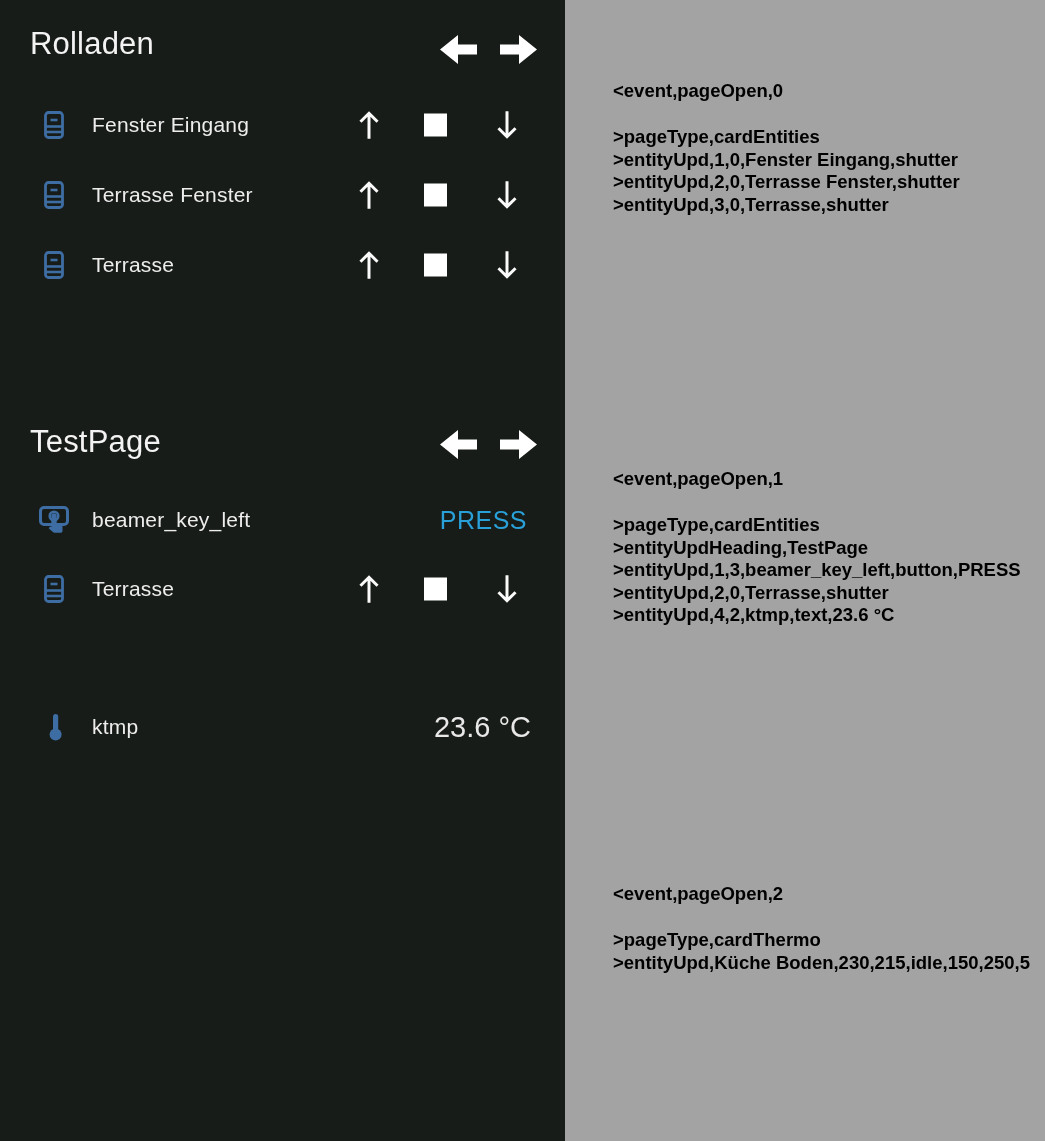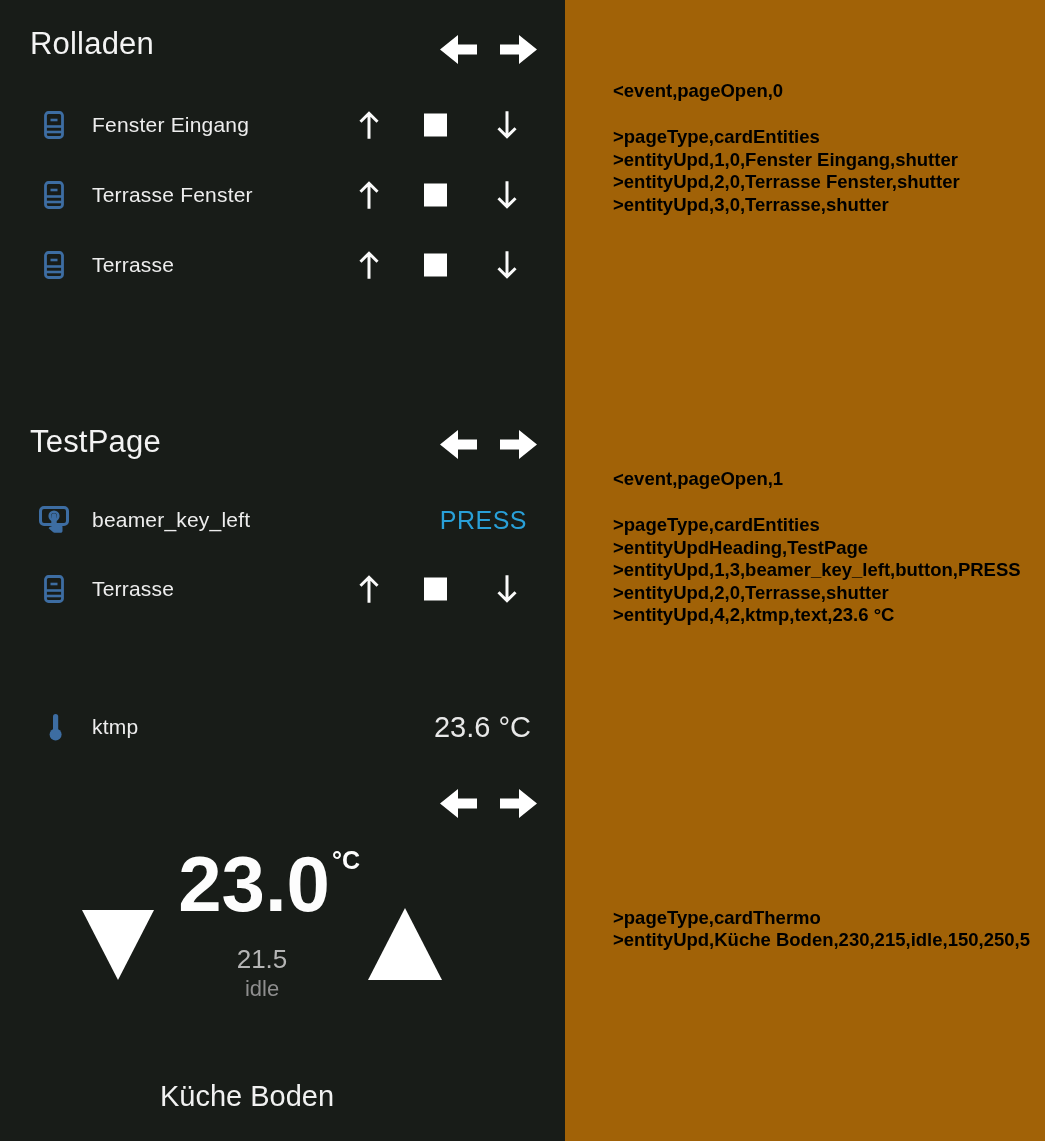--- a/index.html
+++ b/index.html
@@ -1,18 +1,18 @@
 <!DOCTYPE html>
 <html><head>
 <meta charset="utf-8">
 <style>
   * { margin:0; padding:0; box-sizing:border-box; }
   html,body { width:1045px; height:1141px; background:#ffffff;
               font-family:"Liberation Sans", sans-serif; overflow:hidden; }
-  .stage { position:relative; width:1045px; height:1141px; background:#a16207; }
+  .stage { position:relative; width:1045px; height:1141px; background:#a3a3a3; }
 
   
   .device-strip { position:absolute; left:0; top:0; width:565px; height:1141px; background:#181c18; }
   .panel { position:absolute; left:0; width:565px; }
   #panel-0 { top:0;   height:380px; }
   #panel-1 { top:380px; height:380px; }
   #panel-2 { top:760px; height:381px; }
 
   .panel-header { position:absolute; left:30px; font-size:31px; line-height:40px;
                   color:#f3f3f3; font-weight:400; letter-spacing:0.2px; }
@@ -237,41 +237,20 @@
         <span class="e-icon i-thermo">
             <svg width="13" height="28" viewBox="0 0 13 28">
               <use href="#ico-thermo"></use>
             </svg>
           </span>
         <span class="e-label">ktmp</span>
         <span class="e-value v-text">23.6 °C</span>
       </div>
     </section>
 
-    <section class="panel" id="panel-2">
-      <div class="nav" style="top:27px">
-        <span>
-            <svg width="37" height="33" viewBox="0 0 37 33">
-              <use href="#ico-nav-left"></use>
-            </svg>
-          </span>
-        <span>
-            <svg width="37" height="33" viewBox="0 0 37 33">
-              <use href="#ico-nav-right"></use>
-            </svg>
-          </span>
-      </div>
-      <div class="thermo-temp">23.0</div>
-      <div class="thermo-unit">°C</div>
-      <div class="tri-down"></div>
-      <div class="tri-up"></div>
-      <div class="thermo-target">21.5</div>
-      <div class="thermo-state">idle</div>
-      <div class="thermo-name">Küche Boden</div>
-    </section>
   </div>
 
   <aside>
 
     <div class="log-block" id="log-0">
       <div>&lt;event,pageOpen,0</div>
       <div class="log-lines">
         <div>&gt;pageType,cardEntities</div>
         <div>&gt;entityUpd,1,0,Fenster Eingang,shutter</div>
         <div>&gt;entityUpd,2,0,Terrasse Fenster,shutter</div>
@@ -284,20 +263,21 @@
       <div class="log-lines">
         <div>&gt;pageType,cardEntities</div>
         <div>&gt;entityUpdHeading,TestPage</div>
         <div>&gt;entityUpd,1,3,beamer_key_left,button,PRESS</div>
         <div>&gt;entityUpd,2,0,Terrasse,shutter</div>
         <div>&gt;entityUpd,4,2,ktmp,text,23.6 °C</div>
       </div>
     </div>
 
     <div class="log-block" id="log-2">
+      <div>&lt;event,pageOpen,2</div>
       <div class="log-lines">
         <div>&gt;pageType,cardThermo</div>
         <div>&gt;entityUpd,Küche Boden,230,215,idle,150,250,5</div>
       </div>
     </div>
 
   </aside>
 </div>
 
 </body></html>

